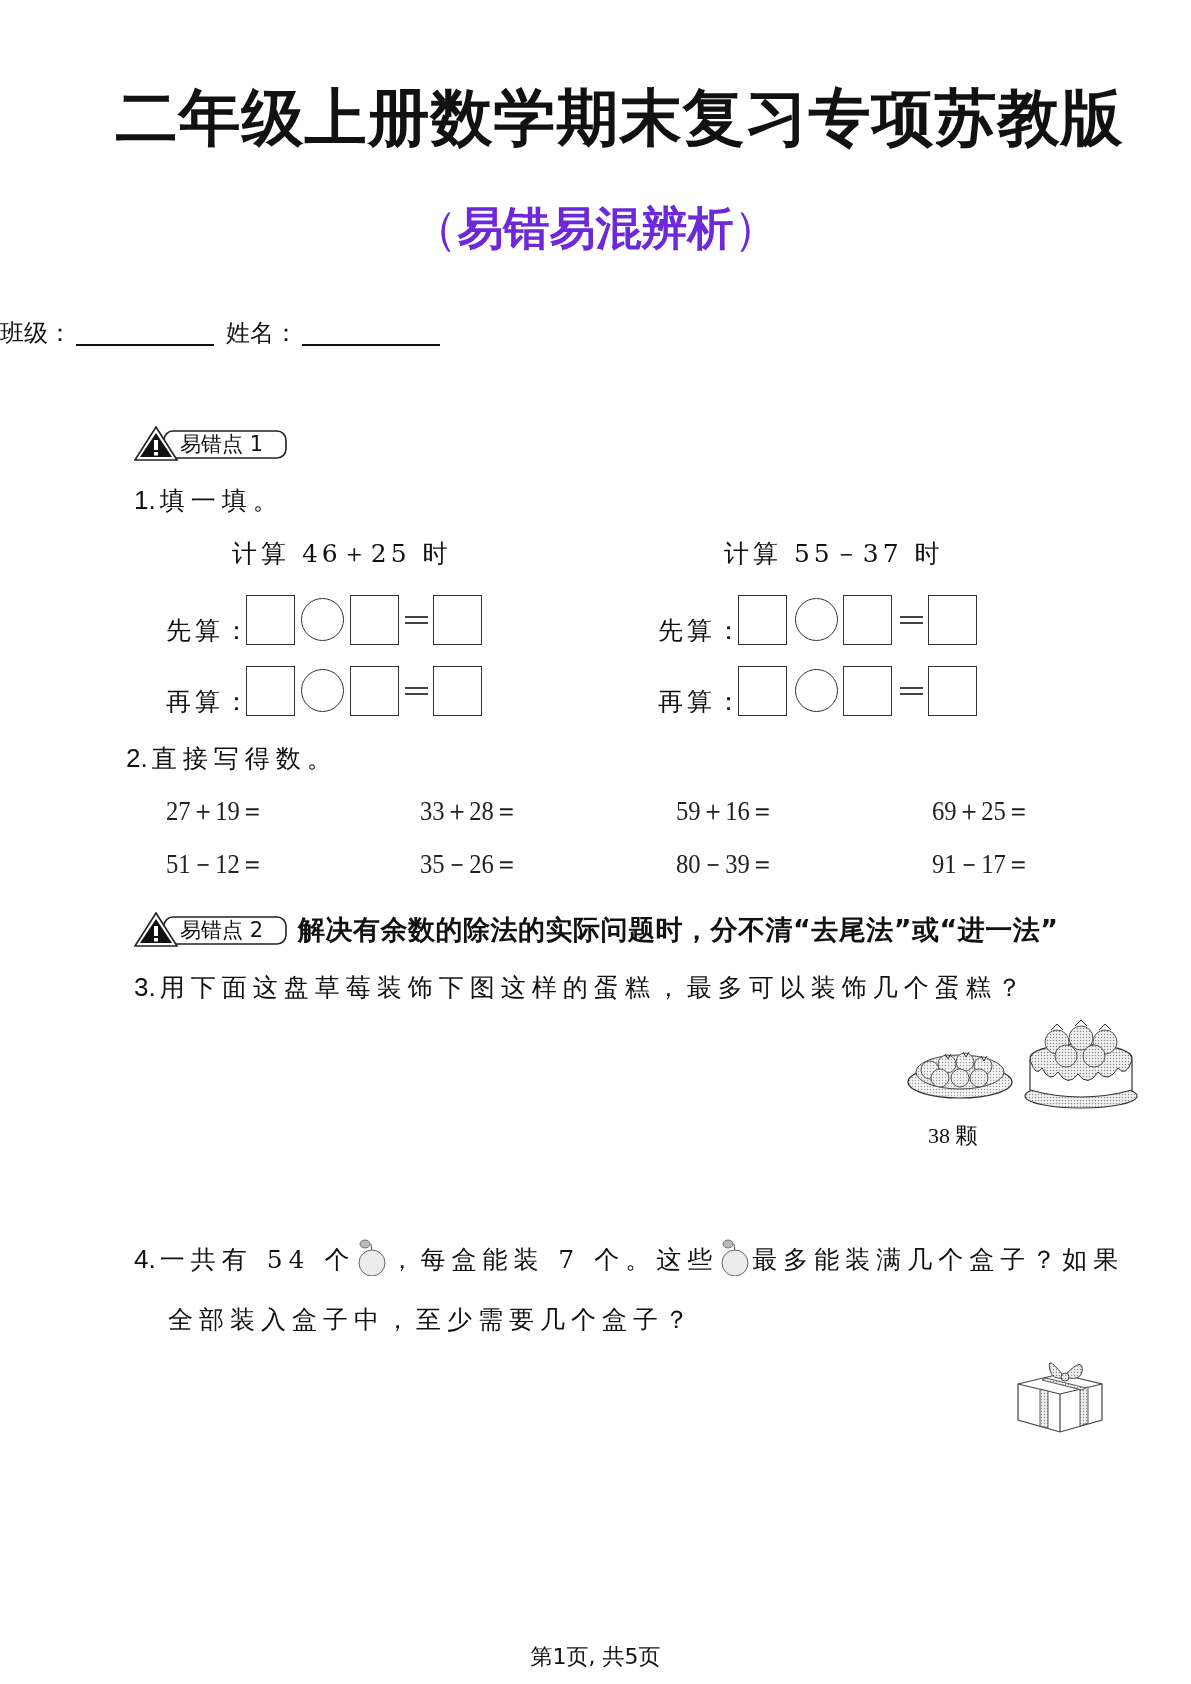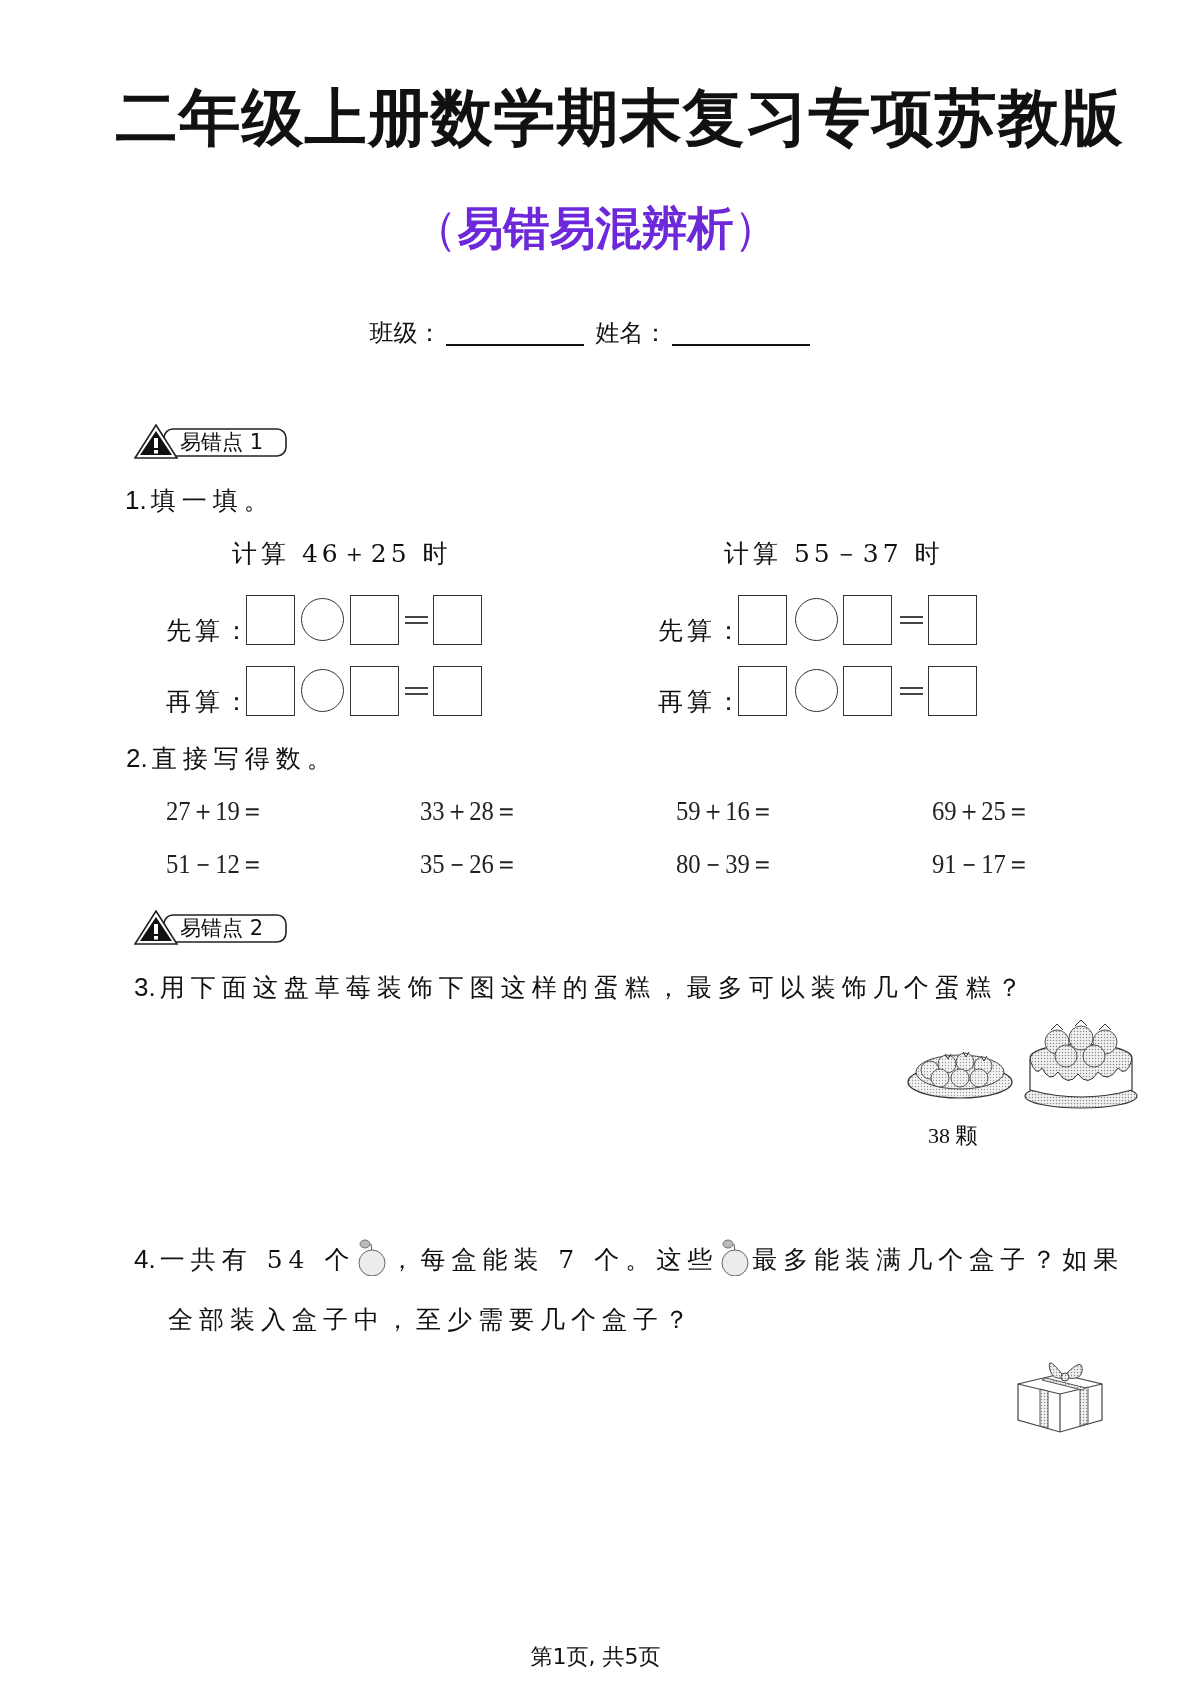--- a/index.html
+++ b/index.html
@@ -5,25 +5,25 @@
     * { margin: 0; padding: 0; box-sizing: border-box; }
     html, body { width: 1191px; height: 1684px; background: #ffffff; overflow: hidden; }
     body { position: relative; color: #111; font-family: "DejaVu Sans", "Liberation Sans", sans-serif; }
     .abs { position: absolute; }
 
     .title { left: 0; width: 1191px; top: 78px; text-align: center; font-size: 62px; font-weight: bold; letter-spacing: 1px; color: #111; line-height: 80px; padding-left: 48px; }
     .subtitle { left: 0; width: 1191px; top: 198px; text-align: center; font-size: 46px; color: #6d28d9; line-height: 60px; }
     .subtitle .paren { font-weight: normal; }
     .subtitle .inner { font-weight: bold; }
 
-    .namebar { top: 316px; left: 0; width: 1191px; text-align: center; font-size: 24px; line-height: 34px; }
+    .namebar { top: 316px; left: 0; width: 1191px; text-align: left; font-size: 24px; line-height: 34px; }
     .namebar .lbl { display: inline-block; vertical-align: bottom; }
     .namebar .blank { display: inline-block; width: 138px; border-bottom: 2px solid #111; height: 28px; vertical-align: bottom; margin: 0 12px 4px 4px; }
 
-    .section-head { left: 134px; height: 40px; display: flex; align-items: center; flex-direction: column; }
+    .section-head { left: 134px; height: 40px; display: flex; align-items: center; }
     .badge { position: relative; display: flex; align-items: center; height: 36px; }
     .badge svg { display: block; }
     .badge .badge-label { position: absolute; left: 46px; top: 4px; font-size: 21px; line-height: 28px; color: #111; white-space: nowrap; }
     .section-text { font-size: 27px; font-weight: bold; margin-left: 8px; white-space: nowrap; letter-spacing: 0.5px; }
 
     .q { font-family: "DejaVu Serif", "Liberation Serif", serif; font-size: 25px; line-height: 34px; white-space: nowrap; letter-spacing: 6px; }
     .q .num { font-family: "Liberation Sans", sans-serif; letter-spacing: 0; margin-right: 4px; font-size: 26px; }
 
     .calc-title { font-family: "DejaVu Serif", "Liberation Serif", serif; font-size: 25px; letter-spacing: 4px; white-space: nowrap; }
     .row-label { font-family: "DejaVu Serif", "Liberation Serif", serif; font-size: 25px; letter-spacing: 4px; white-space: nowrap; margin-top: 11px; }
@@ -57,21 +57,21 @@
       <rect x="30" y="5" width="122" height="27" rx="9" ry="9" fill="#fff" stroke="#222" stroke-width="1.6"></rect>
       <polygon points="22,1 43,34 1,34" fill="#fff" stroke="#222" stroke-width="1.6"></polygon>
       <polygon points="22,7 38,31 6,31" fill="#111"></polygon>
       <rect x="20" y="14" width="4" height="10" fill="#fff"></rect>
       <rect x="20" y="26" width="4" height="3.5" fill="#fff"></rect>
     </svg>
     <span class="badge-label">易错点 1</span>
   </div>
 </div>
 
-<div class="abs q" style="left:125px; top:483px;">
+<div class="abs q" style="left:134px; top:483px;">
   <span class="num">1.</span><span>填一填。</span>
 </div>
 
 <div class="abs calc-title" style="left:232px; top:537px;">计算 46＋25 时</div>
 <div class="abs row-label" style="left:166px; top:603px;">先算：</div>
 <div class="abs box" style="left:246px; top:595px;"></div>
 <div class="abs circle" style="left:301px; top:598px;"></div>
 <div class="abs box" style="left:350px; top:595px;"></div>
 <div class="abs eq" style="left:405px; top:616px;"></div>
 <div class="abs box" style="left:433px; top:595px;"></div>
@@ -116,20 +116,21 @@
   <div class="badge">
     <svg width="156" height="36" viewBox="0 0 156 36">
       <rect x="30" y="5" width="122" height="27" rx="9" ry="9" fill="#fff" stroke="#222" stroke-width="1.6"></rect>
       <polygon points="22,1 43,34 1,34" fill="#fff" stroke="#222" stroke-width="1.6"></polygon>
       <polygon points="22,7 38,31 6,31" fill="#111"></polygon>
       <rect x="20" y="14" width="4" height="10" fill="#fff"></rect>
       <rect x="20" y="26" width="4" height="3.5" fill="#fff"></rect>
     </svg>
     <span class="badge-label">易错点 2</span>
   </div>
+  <span class="section-text">解决有余数的除法的实际问题时，分不清“去尾法”或“进一法”</span>
 </div>
 
 <div class="abs q" style="left:134px; top:970px;">
   <span class="num">3.</span><span>用下面这盘草莓装饰下图这样的蛋糕，最多可以装饰几个蛋糕？</span>
 </div>
 
 <svg class="abs" style="left:905px; top:1040px;" width="110" height="62" viewBox="0 0 110 62">
   <defs>
     <pattern id="dots1" width="3" height="3" patternUnits="userSpaceOnUse">
       <rect width="3" height="3" fill="#f4f4f4"></rect>

